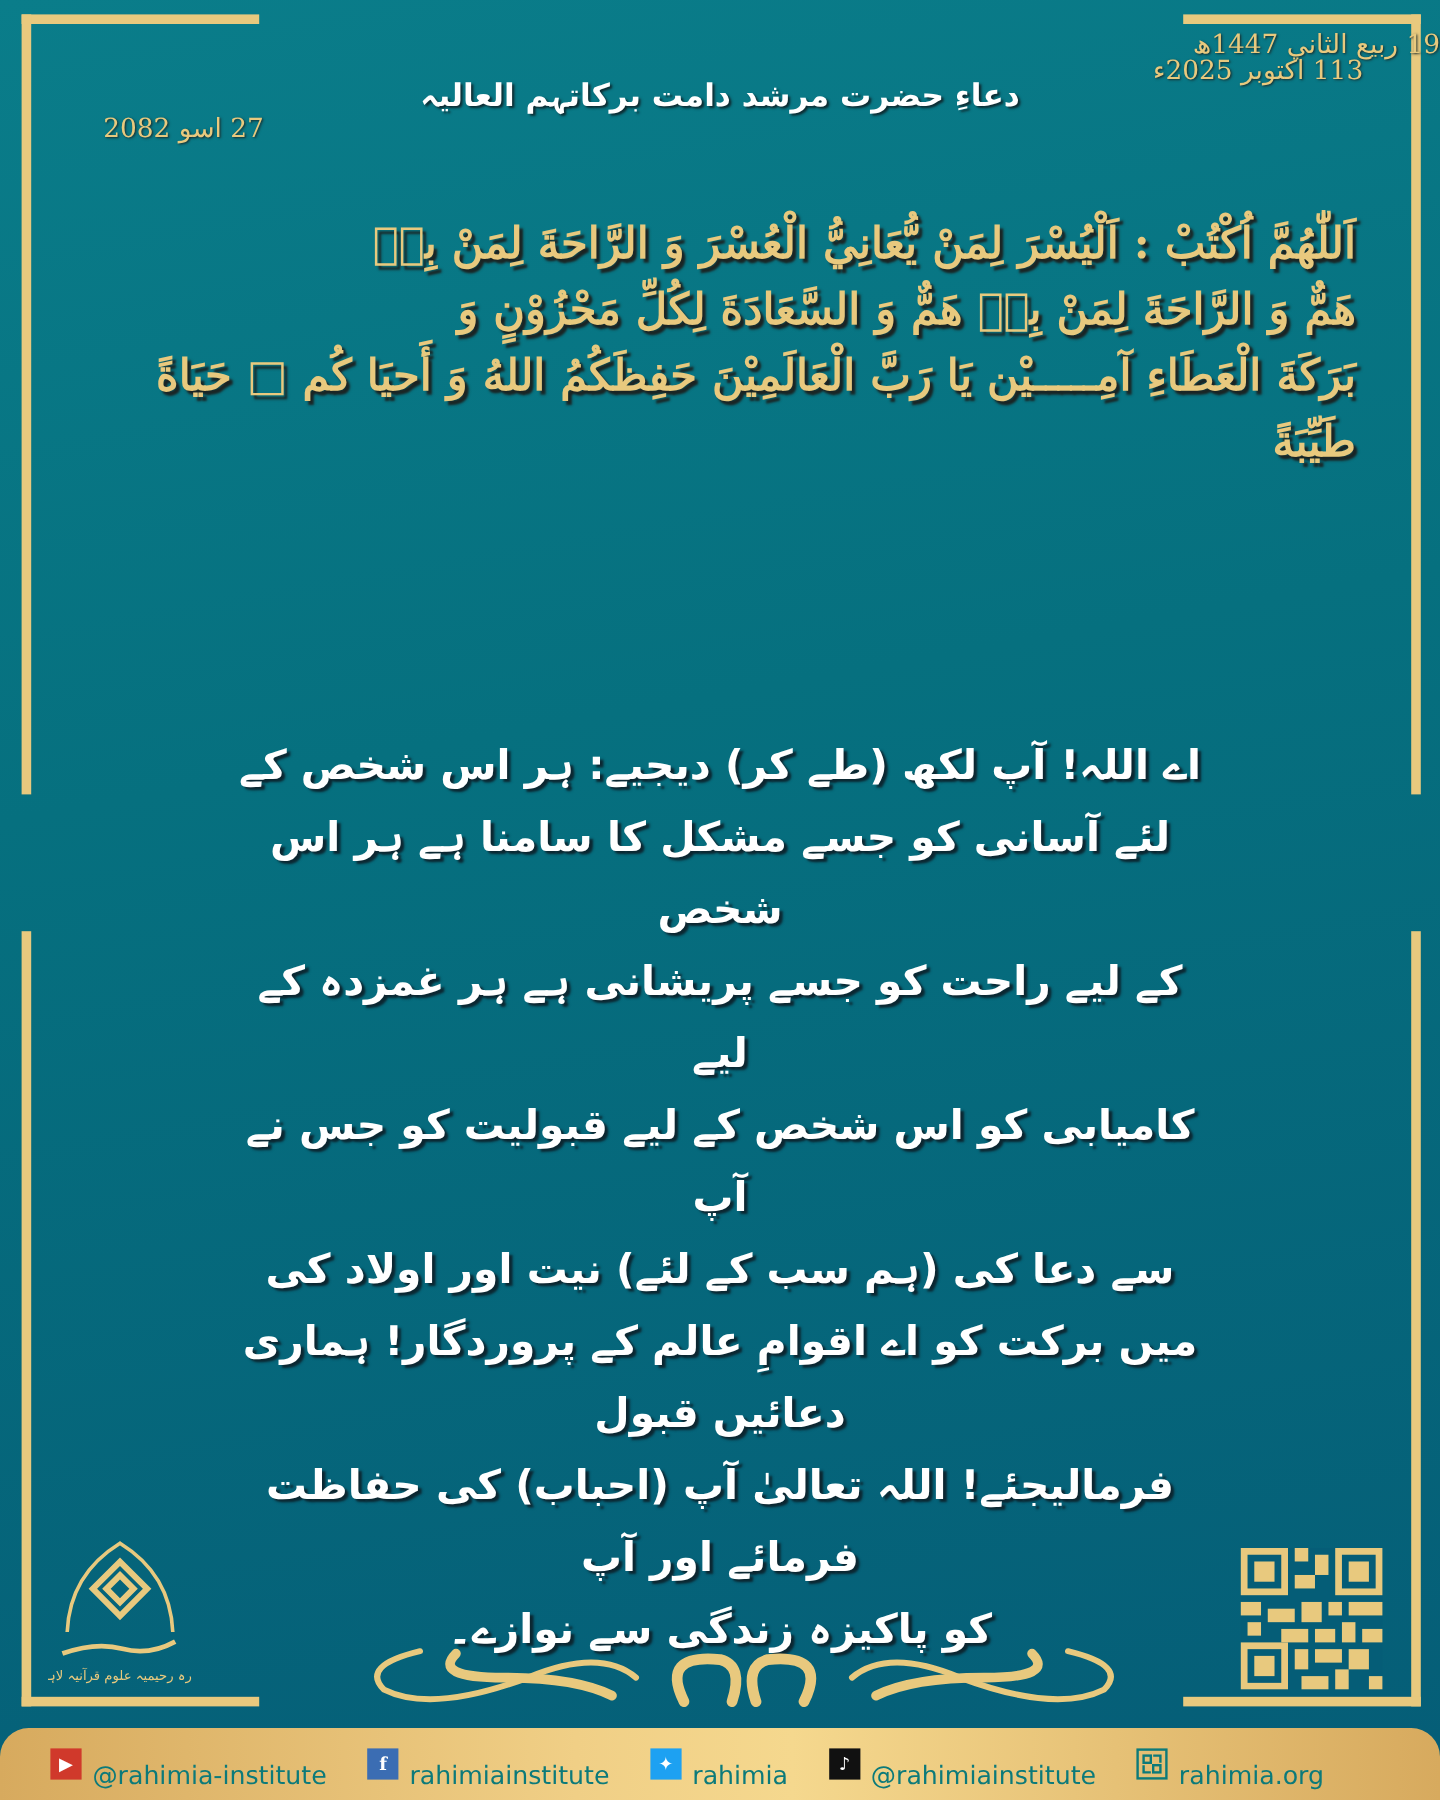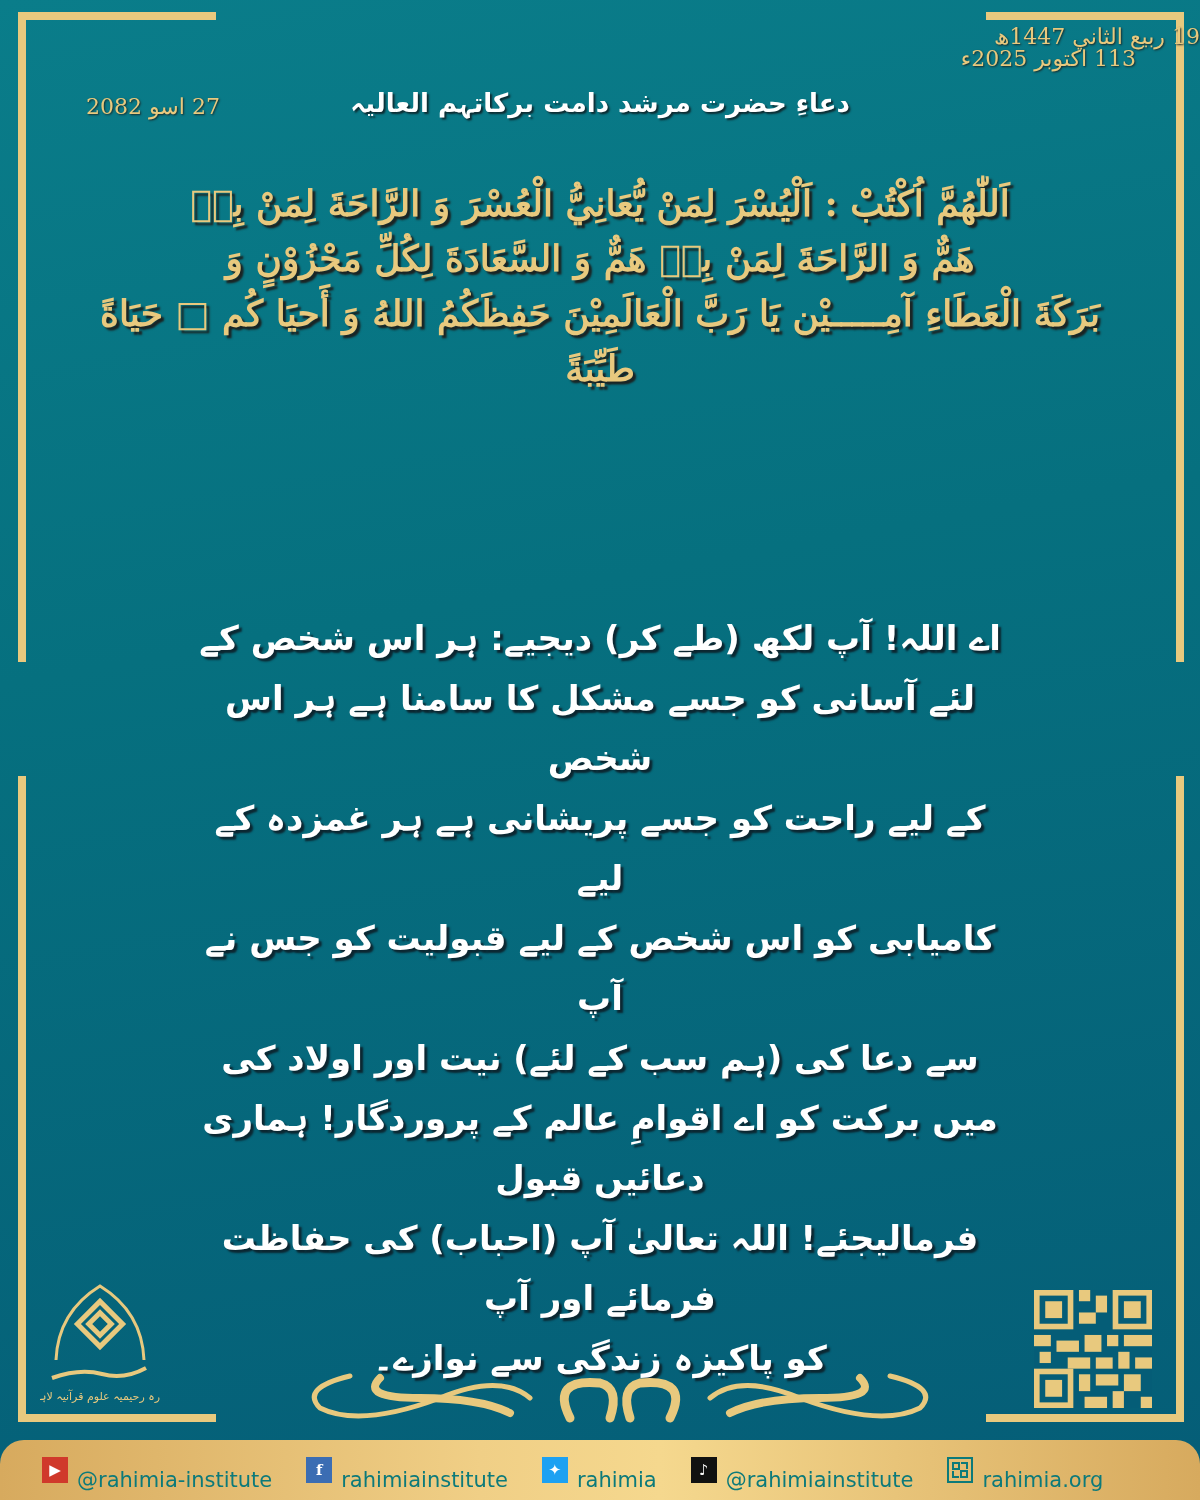--- a/index.html
+++ b/index.html
@@ -29,29 +29,29 @@
     font-family: "DejaVu Serif", serif;
     font-size: 22px;
     text-shadow: 1px 1px 2px #1a2a2a;
     direction: rtl;
   }
   .date-left { left: 86px; top: 46px; margin-top: 48px; }
   .date-right { right: 64px; top: 46px; }
   .date-center { left: 0; right: 0; top: 24px; text-align: right; font-size: 22px; }
 
   .heading {
-    position: absolute; left: 0; right: 0; top: 88px;
+    position: absolute; left: 0; right: 0; top: 64px;
     text-align: center; color: #ffffff;
     font-size: 26px; font-weight: bold;
     direction: rtl;
     text-shadow: 2px 2px 2px #0e2a30;
   }
   .arabic-block {
     position: absolute; left: 70px; right: 70px; top: 176px;
-    text-align: center; direction: rtl;
+    text-align: right; direction: rtl;
     color: #e8c97e;
     font-family: "DejaVu Serif", serif;
     font-size: 36px; font-weight: bold;
     line-height: 55px;
     text-shadow: 3px 3px 2px #1b2322;
   }
   .urdu-block {
     position: absolute; left: 190px; right: 190px; top: 608px;
     text-align: center; direction: rtl;
     color: #ffffff;

